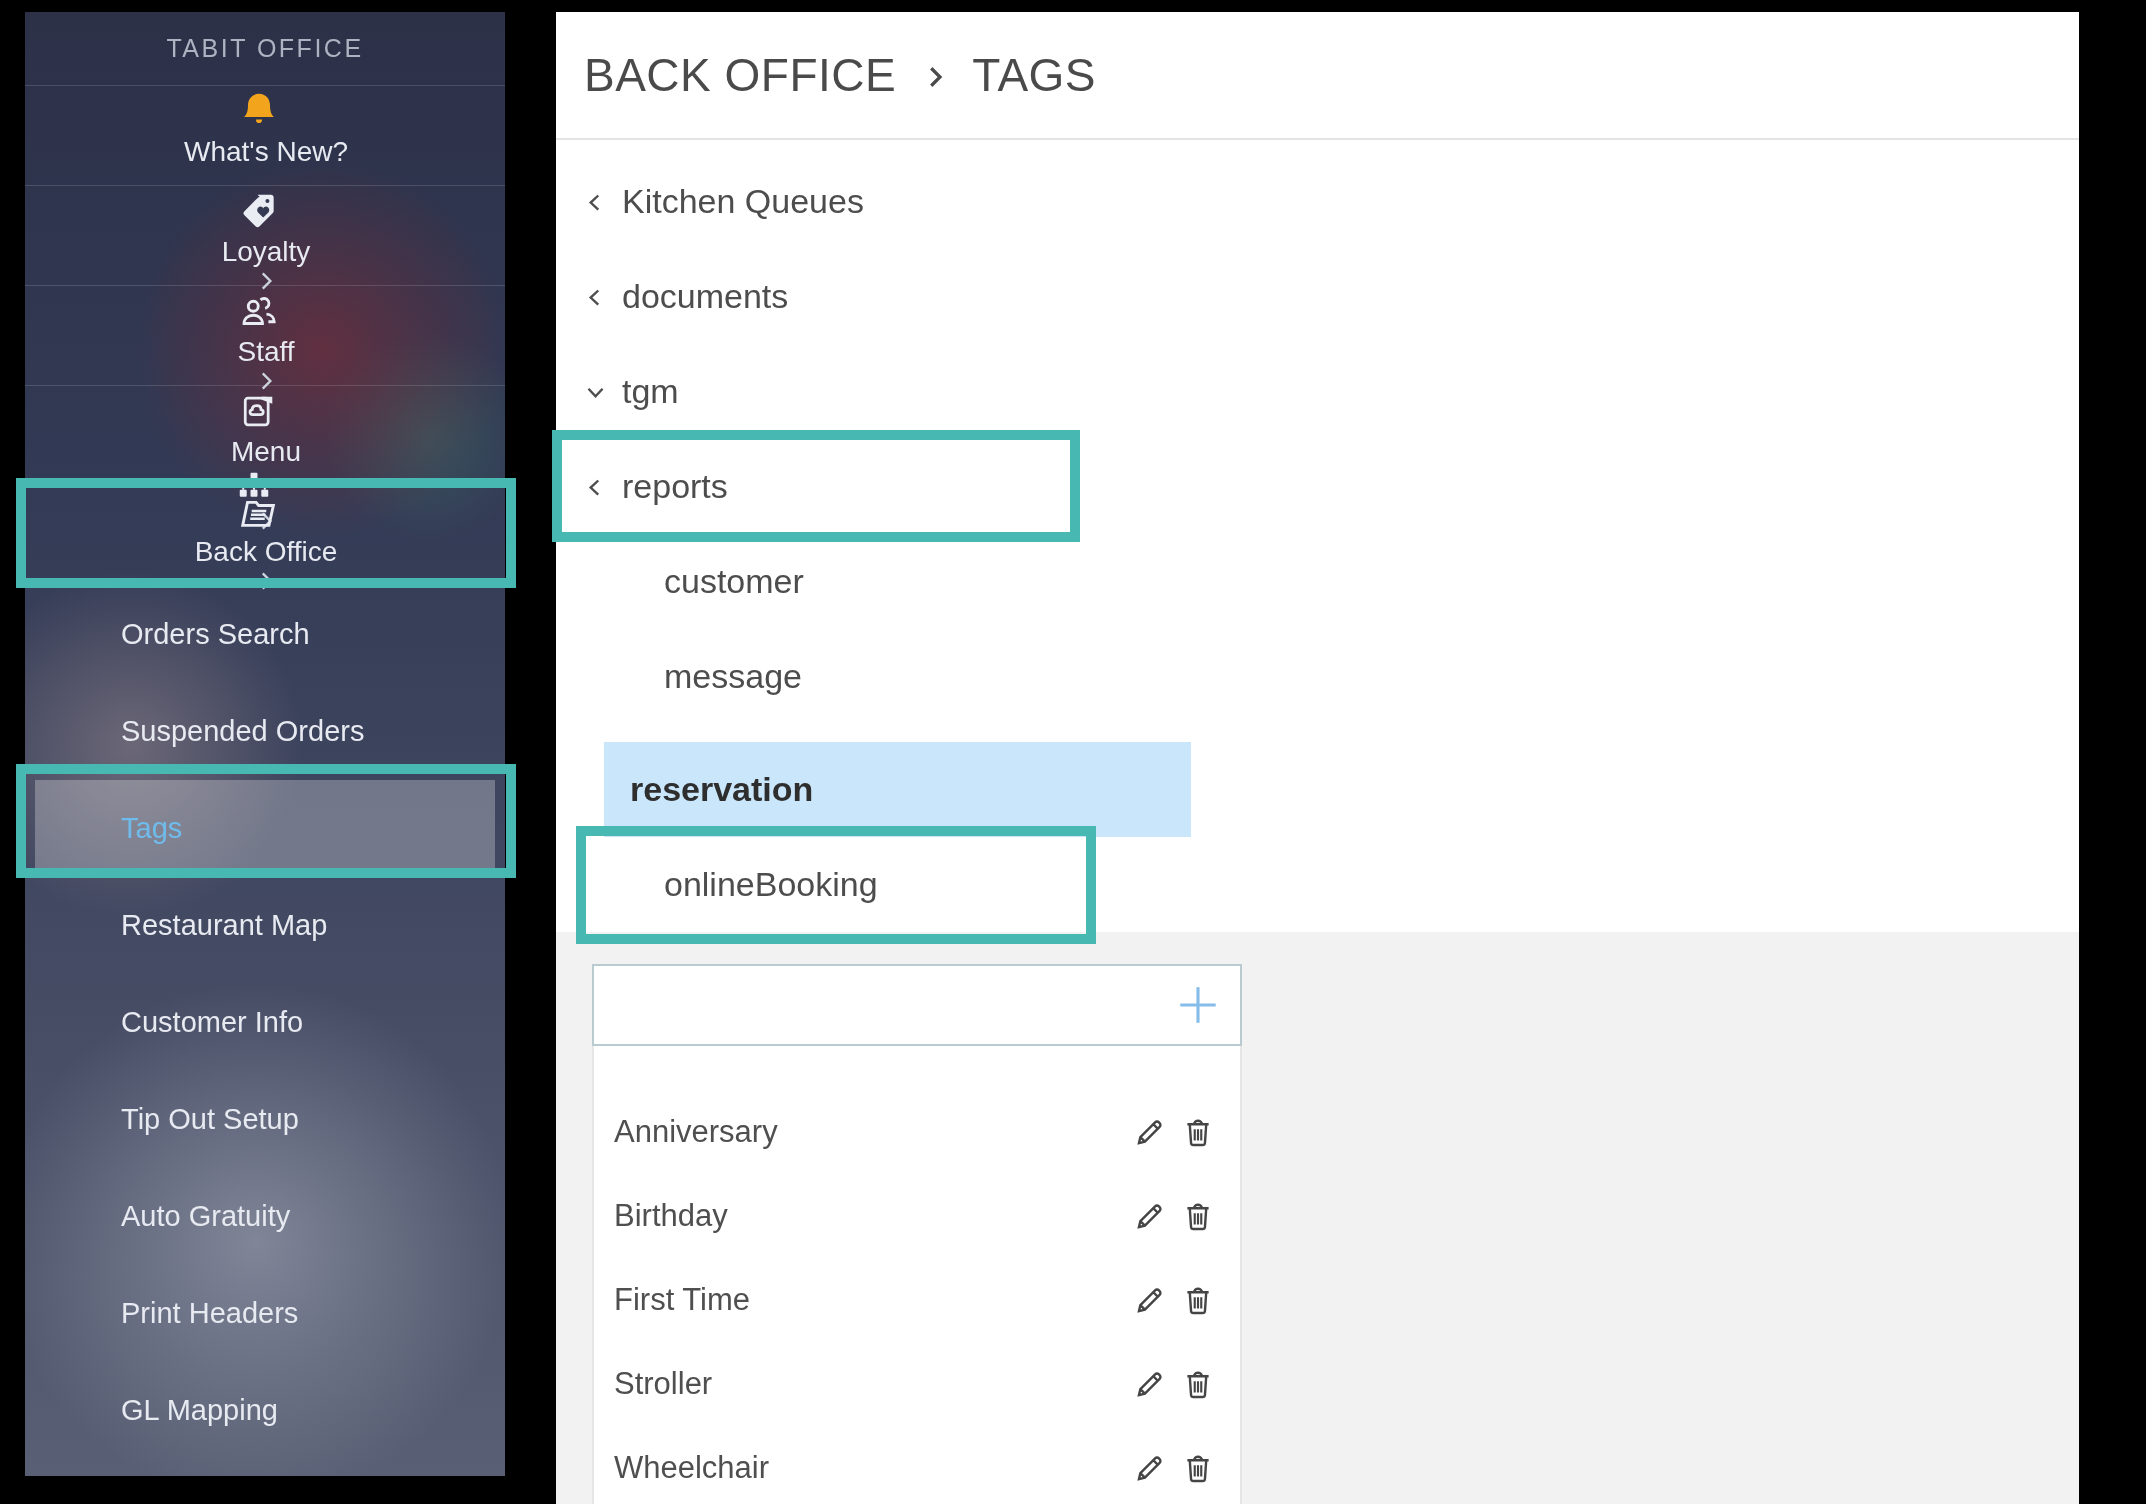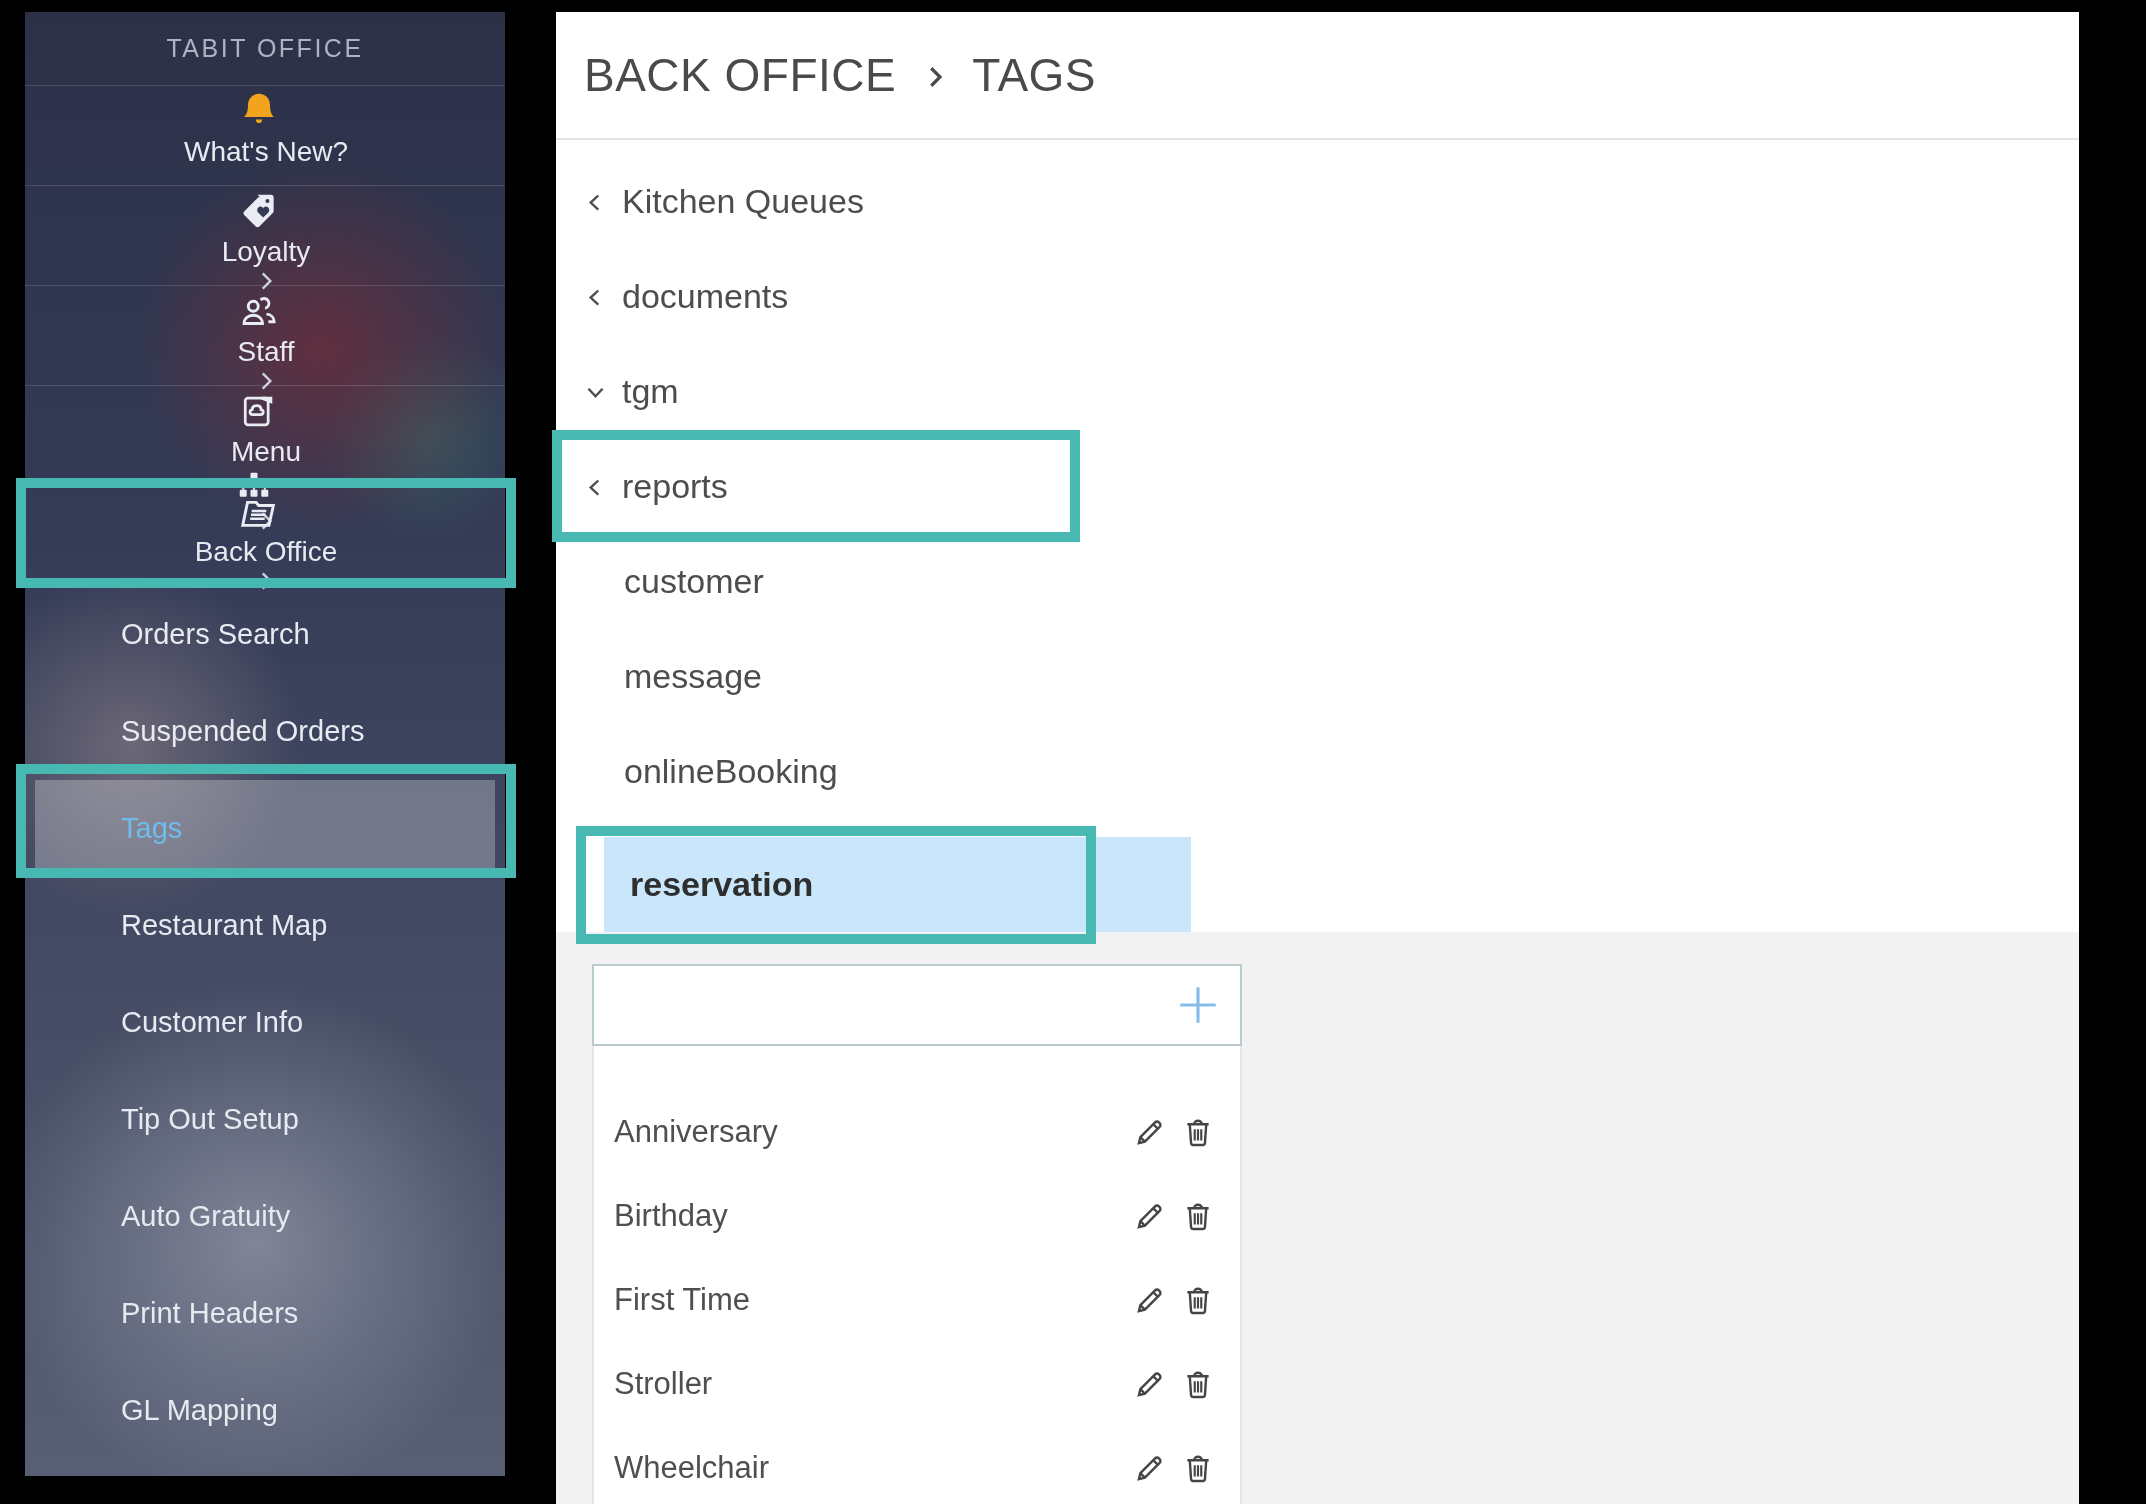--- a/index.html
+++ b/index.html
@@ -49,21 +49,21 @@
   }
   .crumb .sep{margin:4px 22px 0 24px;display:flex;align-items:center;}
   .content{display:flex;height:1334px;flex-direction:column;}
   
   .tree{width:649px;background:#fff;padding-top:14px;}
   .tree-row{
     height:95px;display:flex;align-items:center;padding-left:26px;
     color:#4d4d4d;font-size:34px;cursor:pointer;
   }
   .tree-row .tchev{width:26px;height:26px;flex:0 0 26px;margin-right:14px;display:flex;align-items:center;}
-  .tree-child{padding-left:68px;}
+  .tree-child{padding-left:108px;}
   .tree-child.selected{
     margin:18px 14px 0 48px;padding-left:26px;background:#c9e6fa;
     color:#2e2e2e;font-weight:bold;
   }
   .vdivider{width:2px;background:#dcdcdc;}
   
   .panel{flex:1;background:#f2f2f3;position:relative;}
   .card{margin-left:36px;width:650px;height:100%;display:flex;flex-direction:column;padding-top:32px;}
   .input-row{
     height:82px;flex:0 0 82px;background:#fff;border:2px solid #b9cbce;
@@ -261,25 +261,25 @@
               </svg>
           </span>
           <span>reports</span>
         </div>
         <div class="tree-row tree-child">
           <span>customer</span>
         </div>
         <div class="tree-row tree-child">
           <span>message</span>
         </div>
+        <div class="tree-row tree-child selected">
+          <span>reservation</span>
+        </div>
         <div class="tree-row tree-child">
           <span>onlineBooking</span>
-        </div>
-        <div class="tree-row tree-child selected">
-          <span>reservation</span>
         </div>
       </nav>
 
       <div class="vdivider"></div>
 
       <section class="panel">
         <div class="card">
           <div class="input-row">
             <input class="tag-input" type="text" placeholder="" style="">
             <span class="plus-btn">

